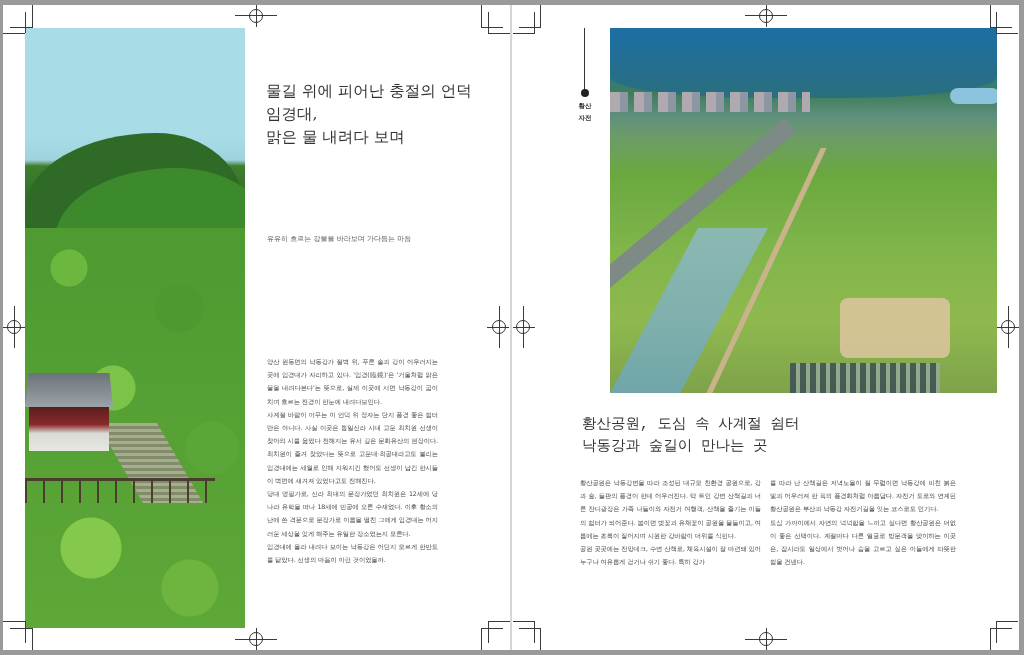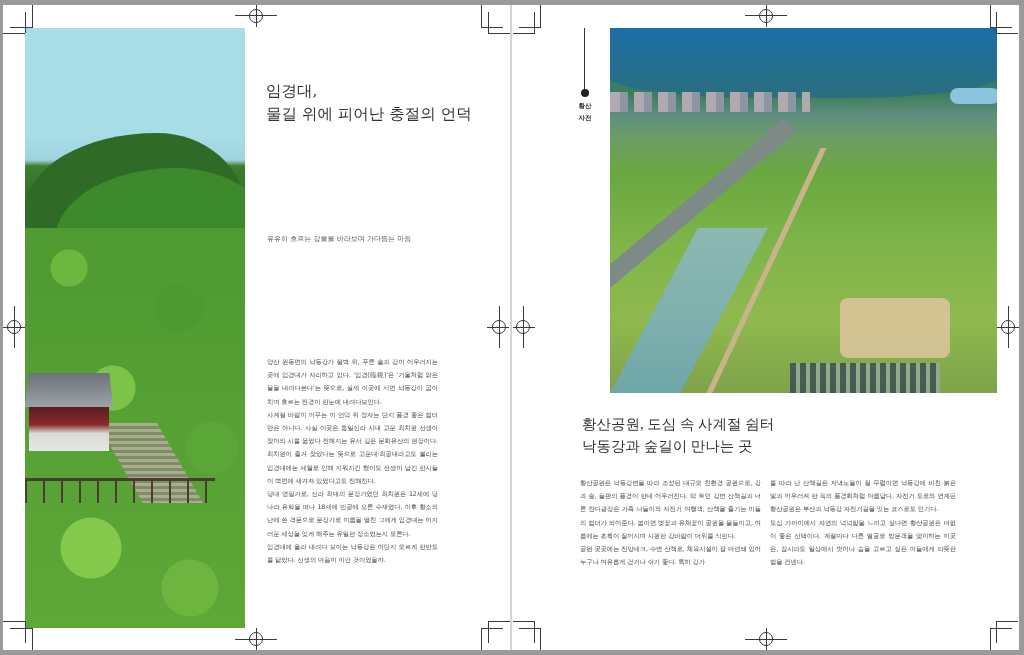--- a/index.html
+++ b/index.html
@@ -44,21 +44,21 @@
   
   .title-left{position:absolute;left:266px;top:80px;width:240px;font-family:"DejaVu Serif","Liberation Serif",serif;font-size:15.5px;line-height:23px;color:#333;}
   .title-left div{white-space:nowrap;}
   .subtitle-left{position:absolute;left:267px;top:190px;font-family:"DejaVu Serif","Liberation Serif",serif;font-size:7px;color:#555;white-space:nowrap;margin-top:44px;}
   .body-text{font-size:6.3px;line-height:13.2px;color:#444;letter-spacing:-0.1px;}
   .body-left{position:absolute;left:267px;top:355px;width:171px;}
   .body-right1{position:absolute;left:580px;top:476px;width:181px;}
   .body-right2{position:absolute;left:770px;top:476px;width:186px;}
   .body-text p{margin:0;text-align:justify;}
 
-  .title-right{position:absolute;left:582px;top:413px;font-family:Liberation Serif, serif;font-size:14.5px;line-height:22px;color:#333;white-space:nowrap;}
+  .title-right{position:absolute;left:582px;top:413px;font-family:Liberation Mono, monospace;font-size:14.5px;line-height:22px;color:#333;white-space:nowrap;}
 
   .section-marker{position:absolute;left:575px;top:28px;width:20px;text-align:center;}
   .section-line{position:absolute;left:9px;top:0;width:1.3px;height:62px;background:#333;}
   .section-dot{position:absolute;left:5.5px;top:61px;width:8px;height:8px;border-radius:50%;background:#222;}
   .section-label{position:absolute;left:-6px;top:72px;width:32px;font-size:6.5px;line-height:12px;color:#333;text-align:center;font-weight:bold;}
 </style>
 </head>
 <body>
 
 <div class="sheet"></div>
@@ -67,22 +67,23 @@
   <div class="hill1"></div>
   <div class="hill2"></div>
   <div class="trees"></div>
   <div class="stairs"></div>
   <div class="pavilion-roof"></div>
   <div class="pavilion-body"></div>
   <div class="deck"></div>
 </div>
 
 <div class="title-left">
+  <div>물길 위에 피어난 충절의 언덕</div>
   <div>임경대,</div>
-  <div>물길 위에 피어난 충절의 언덕</div>
+  <div>맑은 물 내려다 보며</div>
 </div>
 <div class="subtitle-left">유유히 흐르는 강물을 바라보며 가다듬는 마음</div>
 
 <div class="body-text body-left">
   <p>양산 원동면의 낙동강가 절벽 위, 푸른 솔과 강이 어우러지는 곳에 임경대가 자리하고 있다. '임경(臨鏡)'은 '거울처럼 맑은 물을 내려다본다'는 뜻으로, 실제 이곳에 서면 낙동강이 굽이치며 흐르는 전경이 한눈에 내려다보인다.</p>
   <p>사계절 바람이 머무는 이 언덕 위 정자는 단지 풍경 좋은 쉼터만은 아니다. 사실 이곳은 통일신라 시대 고운 최치원 선생이 찾아와 시를 읊었다 전해지는 유서 깊은 문화유산의 현장이다. 최치원이 즐겨 찾았다는 뜻으로 고운대·최공대라고도 불리는 임경대에는 세월로 인해 지워지긴 했어도 선생이 남긴 한시들이 벽면에 새겨져 있었다고도 전해진다.</p>
   <p>당대 명필가로, 신라 최대의 문장가였던 최치원은 12세에 당나라 유학을 떠나 18세에 빈공에 오른 수재였다. 이후 황소의 난에 쓴 격문으로 문장가로 이름을 떨친 그에게 임경대는 어지러운 세상을 잊게 해주는 유일한 장소였는지 모른다.</p>
   <p>임경대에 올라 내려다 보이는 낙동강은 어딘지 모르게 한반도를 닮았다. 선생의 마음이 이런 것이었을까.</p>
 </div>
 

